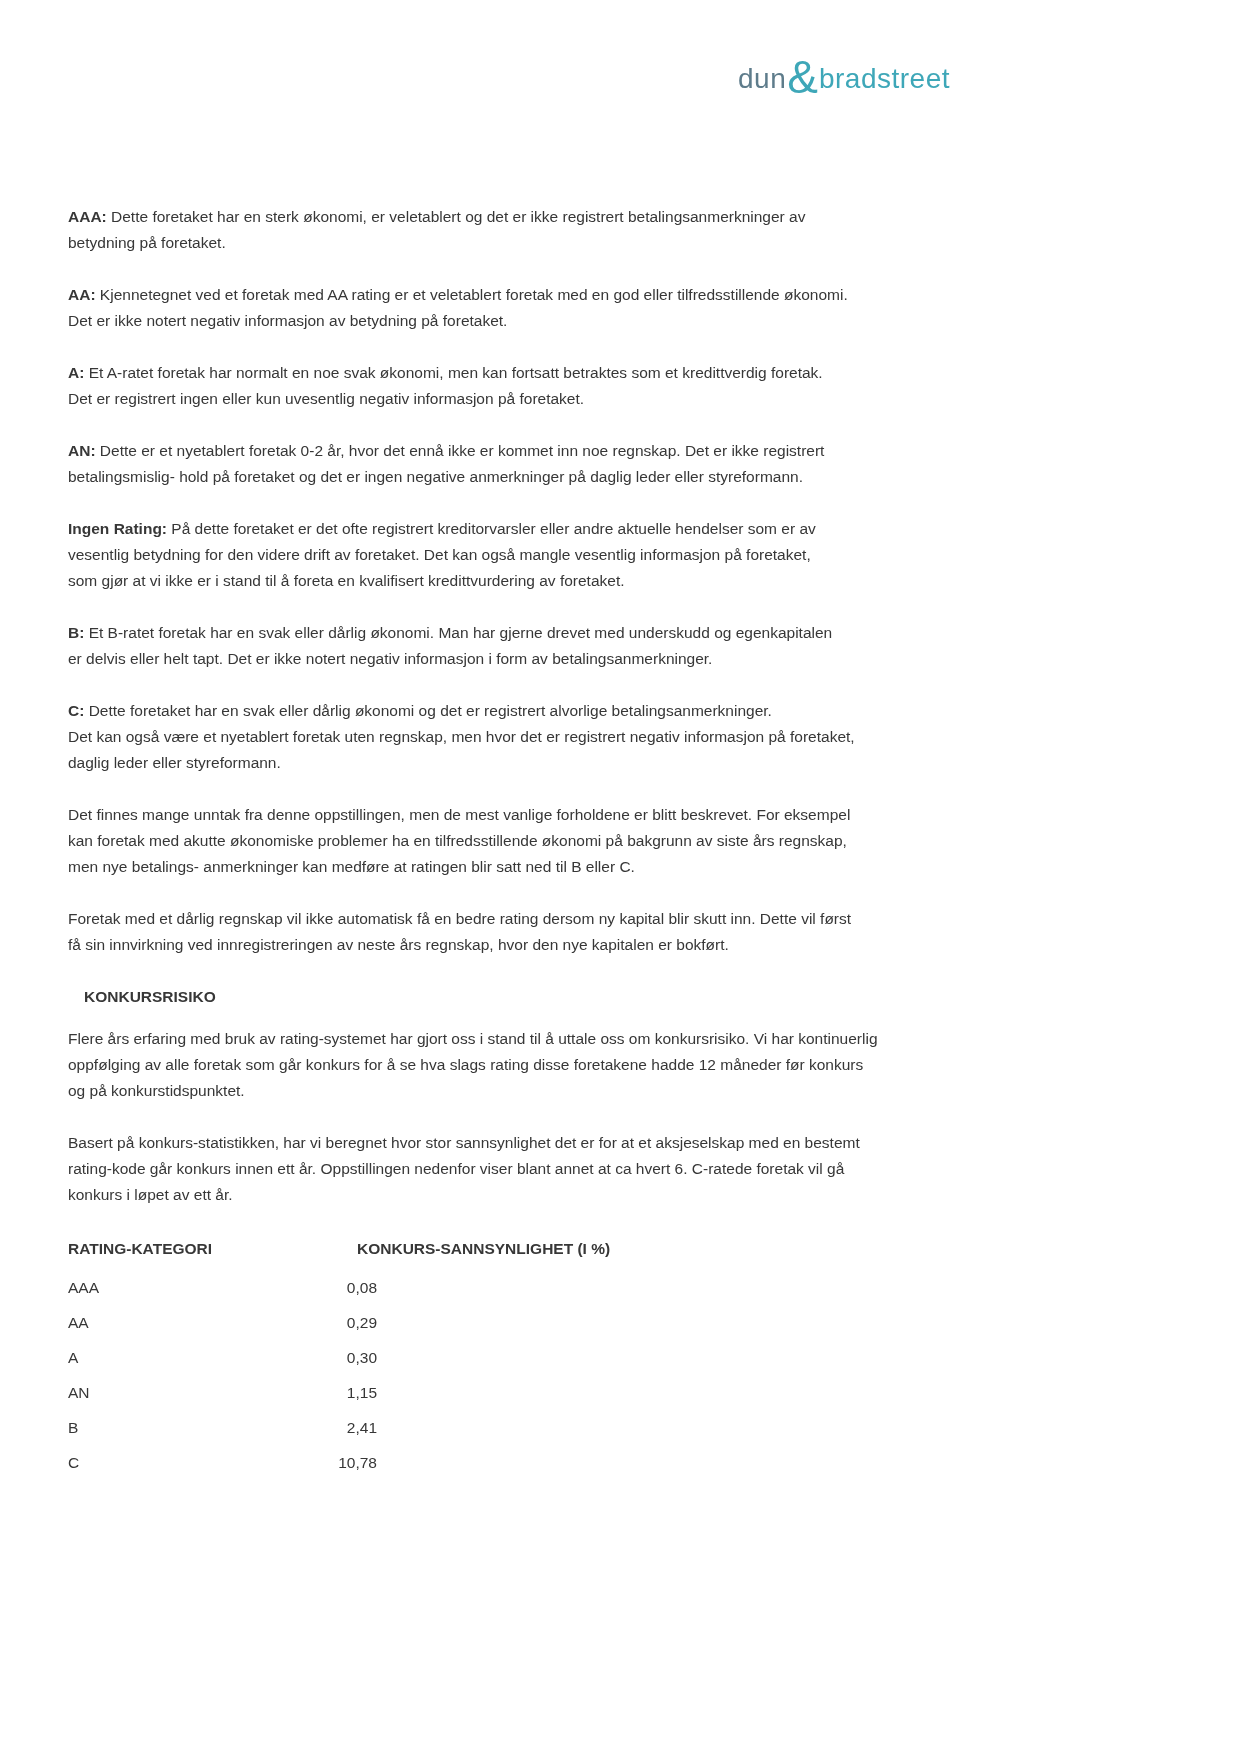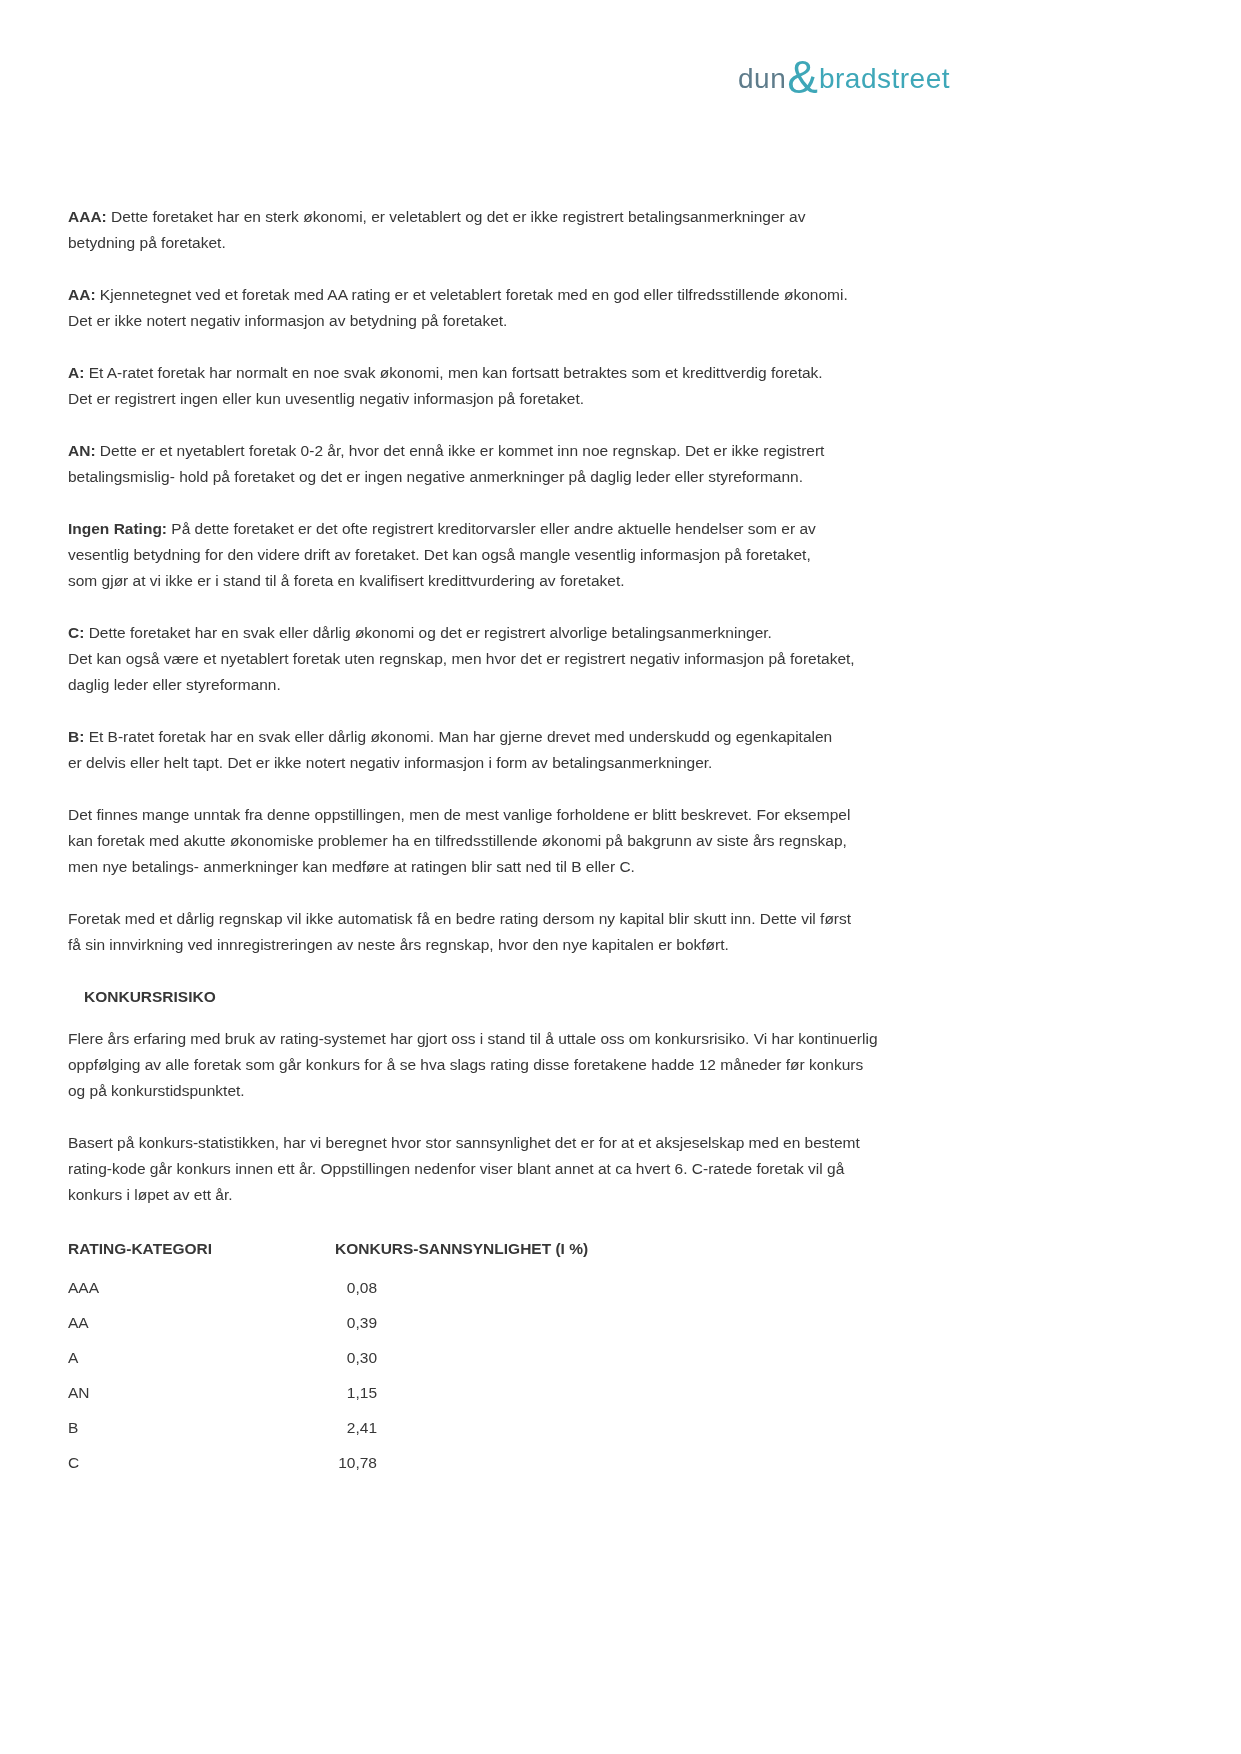--- a/index.html
+++ b/index.html
@@ -85,20 +85,21 @@
     width: 267px;
     flex: 0 0 267px;
   }
   .c2 {
     width: 42px;
     flex: 0 0 42px;
     text-align: right;
   }
   .c2h {
     white-space: nowrap;
+    margin-left: 22px;
   }
   
   .updated {
     margin: 48px 0 0 16px;
     font-size: 15.5px;
     line-height: 26px;
     font-style: italic;
   }
   .footer {
     position: absolute;
@@ -131,26 +132,26 @@
     <p class="para"><b class="lbl">A:</b><span> Et A-ratet foretak har normalt en noe svak økonomi, men kan fortsatt betraktes som et kredittverdig foretak.
 Det er registrert ingen eller kun uvesentlig negativ informasjon på foretaket.</span></p>
 
     <p class="para"><b class="lbl">AN:</b><span> Dette er et nyetablert foretak 0-2 år, hvor det ennå ikke er kommet inn noe regnskap. Det er ikke registrert
 betalingsmislig- hold på foretaket og det er ingen negative anmerkninger på daglig leder eller styreformann.</span></p>
 
     <p class="para"><b class="lbl">Ingen Rating:</b><span> På dette foretaket er det ofte registrert kreditorvarsler eller andre aktuelle hendelser som er av
 vesentlig betydning for den videre drift av foretaket. Det kan også mangle vesentlig informasjon på foretaket,
 som gjør at vi ikke er i stand til å foreta en kvalifisert kredittvurdering av foretaket.</span></p>
 
+    <p class="para"><b class="lbl">B:</b><span> Et B-ratet foretak har en svak eller dårlig økonomi. Man har gjerne drevet med underskudd og egenkapitalen
+er delvis eller helt tapt. Det er ikke notert negativ informasjon i form av betalingsanmerkninger.</span></p>
+
     <p class="para"><b class="lbl">C:</b><span> Dette foretaket har en svak eller dårlig økonomi og det er registrert alvorlige betalingsanmerkninger.
 Det kan også være et nyetablert foretak uten regnskap, men hvor det er registrert negativ informasjon på foretaket,
 daglig leder eller styreformann.</span></p>
-
-    <p class="para"><b class="lbl">B:</b><span> Et B-ratet foretak har en svak eller dårlig økonomi. Man har gjerne drevet med underskudd og egenkapitalen
-er delvis eller helt tapt. Det er ikke notert negativ informasjon i form av betalingsanmerkninger.</span></p>
 
     <p class="para"><span>Det finnes mange unntak fra denne oppstillingen, men de mest vanlige forholdene er blitt beskrevet. For eksempel
 kan foretak med akutte økonomiske problemer ha en tilfredsstillende økonomi på bakgrunn av siste års regnskap,
 men nye betalings- anmerkninger kan medføre at ratingen blir satt ned til B eller C.</span></p>
 
     <p class="para"><span>Foretak med et dårlig regnskap vil ikke automatisk få en bedre rating dersom ny kapital blir skutt inn. Dette vil først
 få sin innvirkning ved innregistreringen av neste års regnskap, hvor den nye kapitalen er bokført.</span></p>
 
     <h3 class="heading">KONKURSRISIKO</h3>
     <p class="para">Flere års erfaring med bruk av rating-systemet har gjort oss i stand til å uttale oss om konkursrisiko. Vi har kontinuerlig
@@ -165,21 +166,21 @@
       <div class="trow thead">
         <span class="c1">RATING-KATEGORI</span>
         <span class="c2h">KONKURS-SANNSYNLIGHET (I %)</span>
       </div>
       <div class="trow">
         <span class="c1">AAA</span>
         <span class="c2">0,08</span>
       </div>
       <div class="trow">
         <span class="c1">AA</span>
-        <span class="c2">0,39</span>
+        <span class="c2">0,29</span>
       </div>
       <div class="trow">
         <span class="c1">A</span>
         <span class="c2">0,30</span>
       </div>
       <div class="trow">
         <span class="c1">AN</span>
         <span class="c2">1,15</span>
       </div>
       <div class="trow">

